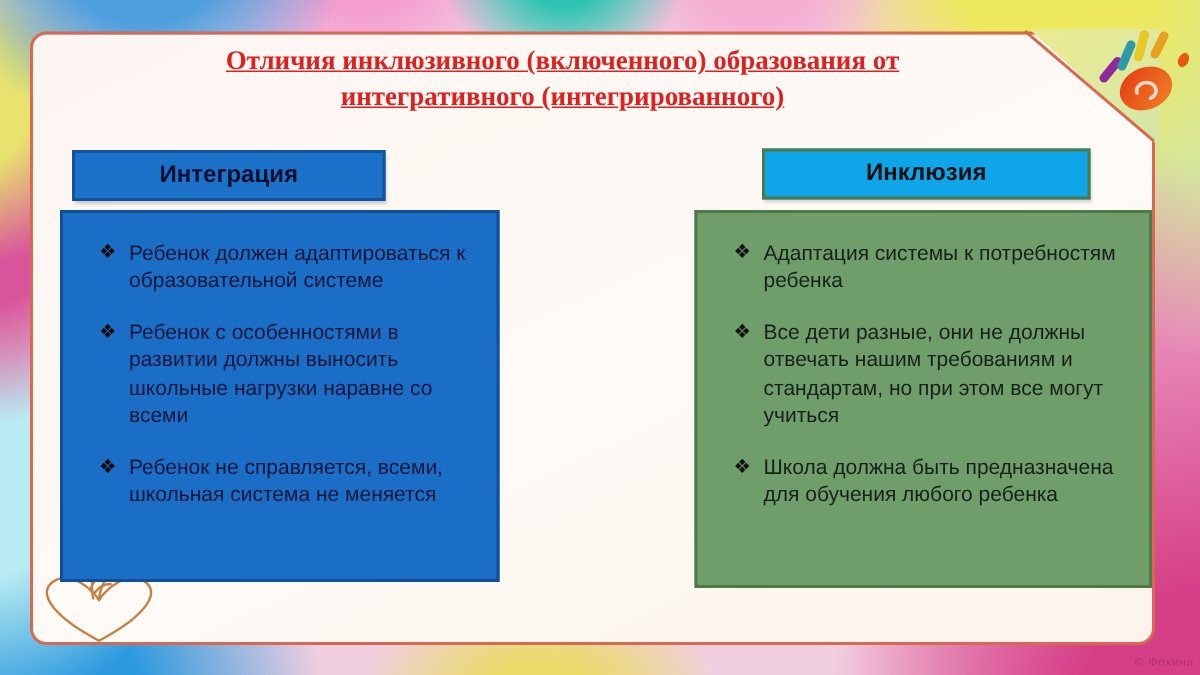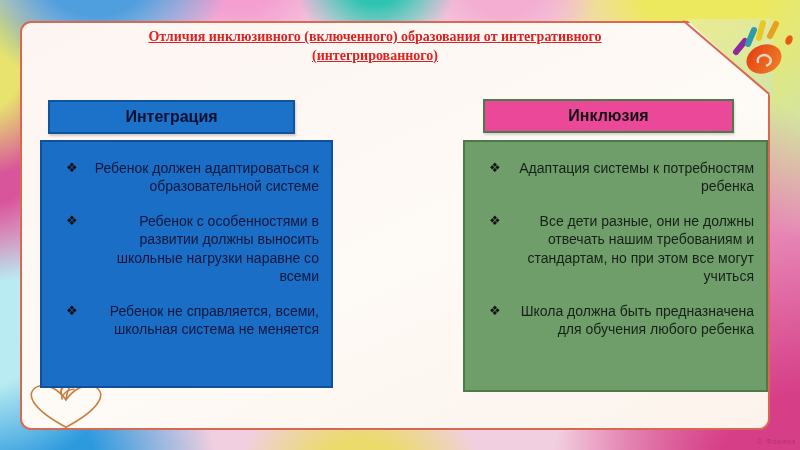--- a/index.html
+++ b/index.html
@@ -36,47 +36,47 @@
   }
   .corner-line{
     position:absolute; left:684px; top:20px; width:113px; height:2px;
     background:#d86852; transform-origin:left top; transform:rotate(40.5deg);
     z-index:5;
   }
   .hand-logo{ position:absolute; left:726px; top:16px; width:72px; height:66px; z-index:6; }
   .title{
     position:absolute; left:85px; top:28px; width:580px;
     font-family:"Liberation Serif", serif;
-    font-size:14px; font-weight:bold; color:#e01f1f;
+    font-size:18px; font-weight:bold; color:#e01f1f;
     text-align:center; text-decoration:underline; line-height:1.35;
     z-index:3;
   }
   .hdr{
     position:absolute; height:34px; z-index:3;
     display:flex; align-items:center; justify-content:center;
     font-size:16px; font-weight:bold; color:#111;
   }
-  .hdr-int{ left:48px; top:100px; width:247px;
+  .hdr-int{ left:48px; top:100px; width:209px;
     background:#1b72c8; border:2px solid #11549e; color:#0b1030;
     box-shadow:1px 2px 2px rgba(0,0,0,0.18); }
-  .hdr-inc{ left:483px; top:99px; width:251px;
-    background:#ec4899; border:2px solid #4e7a4a;
+  .hdr-inc{ left:508px; top:99px; width:219px;
+    background:#0ea5e9; border:2px solid #4e7a4a;
     box-shadow:1px 2px 2px rgba(0,0,0,0.15); }
   .box{
     position:absolute; z-index:2; font-size:14px; line-height:1.32;
     padding:17px 12px 10px 22px;
   }
   .box-int{ left:40px; top:140px; width:293px; height:248px;
     background:#1a6ec6; border:2px solid #10509a; color:#10173d; }
   .box-inc{ left:463px; top:140px; width:305px; height:252px;
     background:#6f9e6a; border:2px solid #4e7a4a; color:#17211a; }
   .li{ display:flex; margin-bottom:16px; }
   .bullet{ width:22px; flex:0 0 22px; font-size:13px; color:#0b0b0b; padding-left:2px; }
   .box-inc .bullet{ color:#141414; }
-  .li-text{ flex:1;text-align:right; }
+  .li-text{ flex:1; }
   .heart-art{ position:absolute; left:16px; top:366px; width:100px; height:68px; z-index:1; }
   .watermark{
     position:absolute; right:4px; bottom:4px; z-index:7;
     font-size:8px; color:#8a1f5a; opacity:0.45; letter-spacing:0.5px;
   }
 </style>
 </head>
 <body>
 
 <div class="card"></div>

